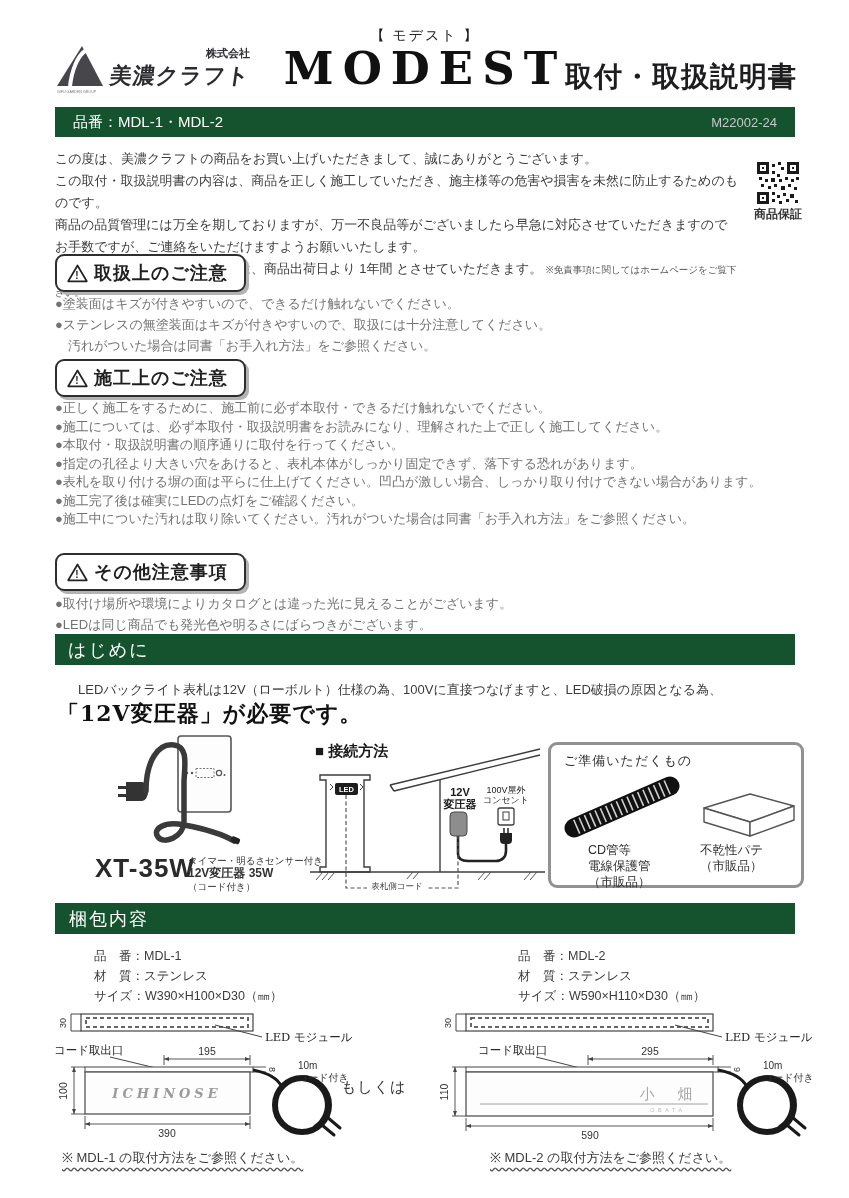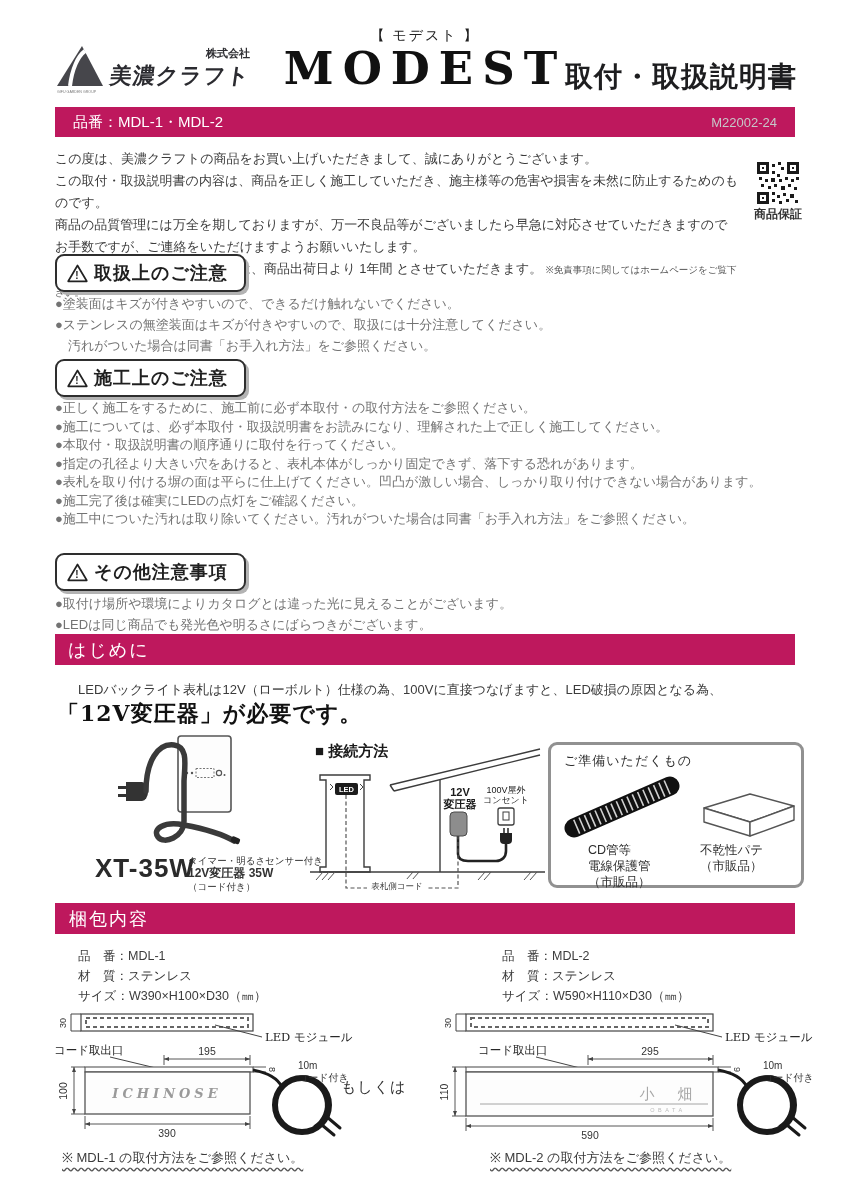--- a/index.html
+++ b/index.html
@@ -7,21 +7,21 @@
         font-family:"Liberation Sans",sans-serif;color:#3b3b3b;overflow:hidden;}
   .abs{position:absolute;}
   
   .company-prefix{font-size:11px;color:#2f2f33;font-weight:bold;}
   .company-name{font-size:22px;color:#2b2b30;font-weight:bold;transform:skewX(-8deg);letter-spacing:1px;}
   .product-kana{left:295px;top:27px;width:260px;text-align:center;font-size:14px;color:#222;letter-spacing:2px;}
   .product-name{left:270px;top:42px;width:310px;text-align:center;font-family:"DejaVu Serif","Liberation Serif",serif;
                 font-size:45px;color:#111;letter-spacing:9px;font-weight:600;}
   .doc-title{right:52px;top:58px;font-size:28px;font-weight:bold;color:#1d1d1f;letter-spacing:1px;}
   
-  .bar{left:55px;width:740px;background:#be185d;color:#fff;display:flex;align-items:center;}
+  .bar{left:55px;width:740px;background:#14532d;color:#fff;display:flex;align-items:center;}
   .part-bar{top:107px;height:30px;font-size:15px;padding:0 18px;box-sizing:border-box;justify-content:space-between;}
   .part-code{color:#c7c7c9;font-size:13px;}
   .sec-bar{height:31px;font-size:18px;padding:0 14px;box-sizing:border-box;letter-spacing:2px;}
   
   .greeting{left:55px;top:148px;width:690px;font-size:13px;line-height:22px;color:#3b3b3b;}
   .warranty-note{font-size:9.5px;color:#555;}
   .qr{left:757px;top:162px;}
   .qr-label{left:752px;top:206px;width:52px;text-align:center;font-size:12px;font-weight:bold;color:#333;}
   
   .notice-box{left:55px;background:#fff;border:2px solid #2e2e2e;border-radius:9px;
@@ -37,21 +37,21 @@
   .headline12v{left:57px;top:699px;font-size:22px;font-weight:bold;color:#111;
                font-family:"DejaVu Serif","Liberation Serif",serif;letter-spacing:1px;}
   .xt-label{left:95px;top:853px;font-size:26px;font-weight:bold;color:#2a2a2a;letter-spacing:1px;}
   .xt-cap{left:188px;top:855px;font-size:9.5px;color:#333;line-height:11px;}
   .xt-cap .c2{font-size:12px;font-weight:bold;line-height:15px;}
   .conn-title{left:315px;top:742px;font-size:15px;font-weight:bold;color:#1a1a1a;}
   .prep-box{left:548px;top:742px;width:256px;height:146px;border:3px solid #919191;border-radius:9px;box-sizing:border-box;background:#fff;}
   .prep-title{left:564px;top:752px;font-size:13px;color:#2e2e2e;letter-spacing:1px;}
   .prep-lab{font-size:12.5px;color:#2e2e2e;line-height:16px;}
   
-  .spec{font-size:12.5px;line-height:20px;color:#3b3b3b;}
+  .spec{font-size:12.5px;line-height:20px;color:#3b3b3b;margin-left:16px;}
   .note{font-size:13px;color:#3b3b3b;text-decoration:underline;text-decoration-style:wavy;
         text-decoration-color:#555;text-underline-offset:5px;}
   .or-text{left:341px;top:1078px;font-size:15px;color:#333;letter-spacing:1px;}
   svg text{font-family:"Liberation Sans",sans-serif;}
   .dfont{font-family:"DejaVu Serif","Liberation Serif",serif;}
 </style>
 </head>
 <body>
 
 <div class="page">
@@ -144,21 +144,21 @@
   </div>
 
   <div class="abs notice-box" style="top:359px;">
     <svg width="21" height="19" viewBox="0 0 21 19">
       <path d="M10.5 1.5 L19.8 17.3 H1.2 Z" fill="none" stroke="#222" stroke-width="1.7" stroke-linejoin="round"></path>
       <text x="10.5" y="15" font-size="10" font-weight="bold" fill="#222" text-anchor="middle">!</text>
     </svg>
     <span>施工上のご注意</span>
   </div>
   <div class="abs bullets lh19" style="top:399px;">
-    <div>●正しく施工をするために、施工前に必ず本取付・の取付方法をご参照ください。</div>
+    <div>●正しく施工をするために、施工前に必ず本取付・できるだけ触れないでください。</div>
     <div>●施工については、必ず本取付・取扱説明書をお読みになり、理解された上で正しく施工してください。</div>
     <div>●本取付・取扱説明書の順序通りに取付を行ってください。</div>
     <div>●指定の孔径より大きい穴をあけると、表札本体がしっかり固定できず、落下する恐れがあります。</div>
     <div>●表札を取り付ける塀の面は平らに仕上げてください。凹凸が激しい場合、しっかり取り付けできない場合があります。</div>
     <div>●施工完了後は確実にLEDの点灯をご確認ください。</div>
     <div>●施工中についた汚れは取り除いてください。汚れがついた場合は同書「お手入れ方法」をご参照ください。</div>
   </div>
 
   <div class="abs notice-box" style="top:553px;">
     <svg width="21" height="19" viewBox="0 0 21 19">

